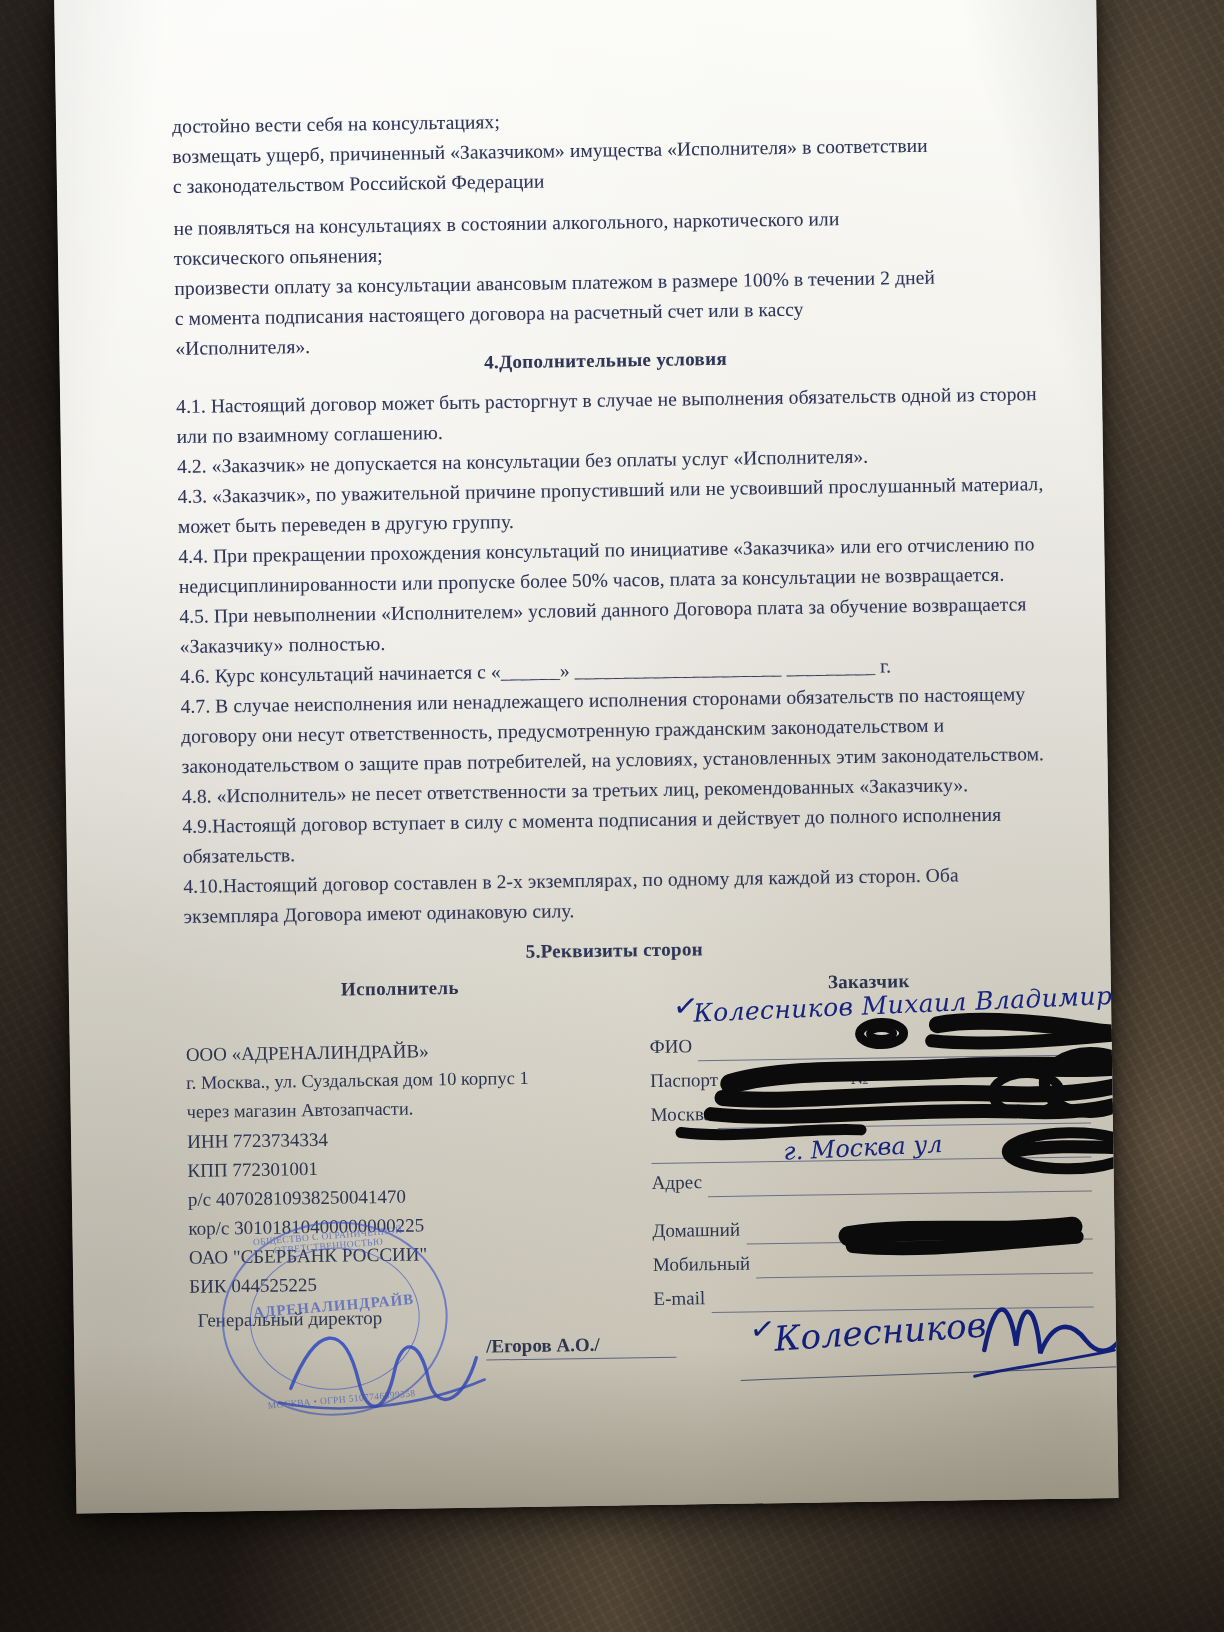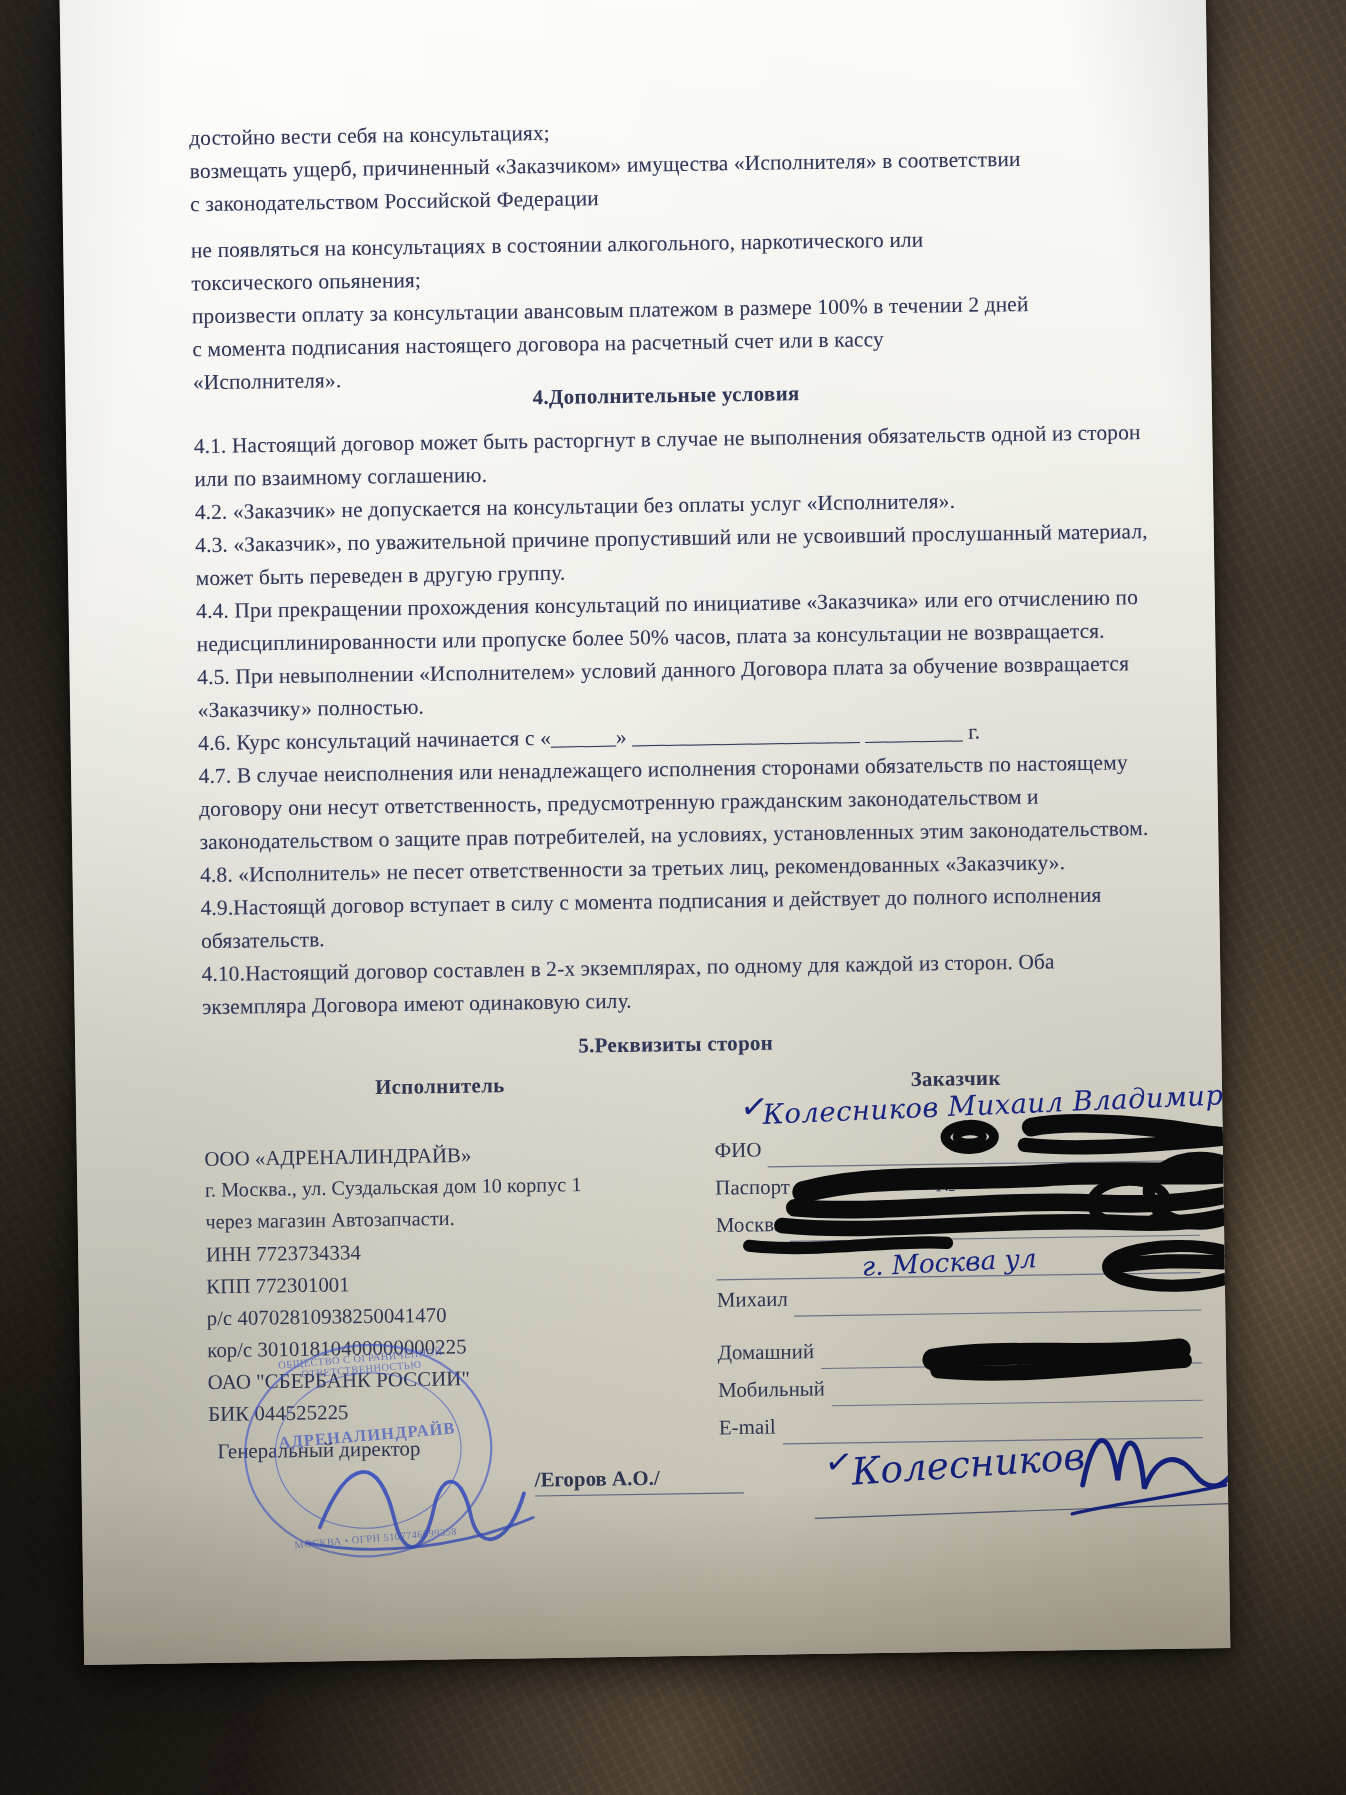--- a/index.html
+++ b/index.html
@@ -327,21 +327,21 @@
         <span class="rule"></span>
       </div>
       <div class="field">
         <span class="lbl">Москва</span>
         <span class="rule"></span>
       </div>
       <div class="field" style="height:34px">
         <span class="rule"></span>
       </div>
       <div class="field">
-        <span class="lbl">Михаил</span>
+        <span class="lbl">Адрес</span>
         <span class="rule"></span>
       </div>
       <div class="field" style="margin-top:14px">
         <span class="lbl">Домашний</span>
         <span class="rule"></span>
       </div>
       <div class="field">
         <span class="lbl">Мобильный</span>
         <span class="rule"></span>
       </div>

